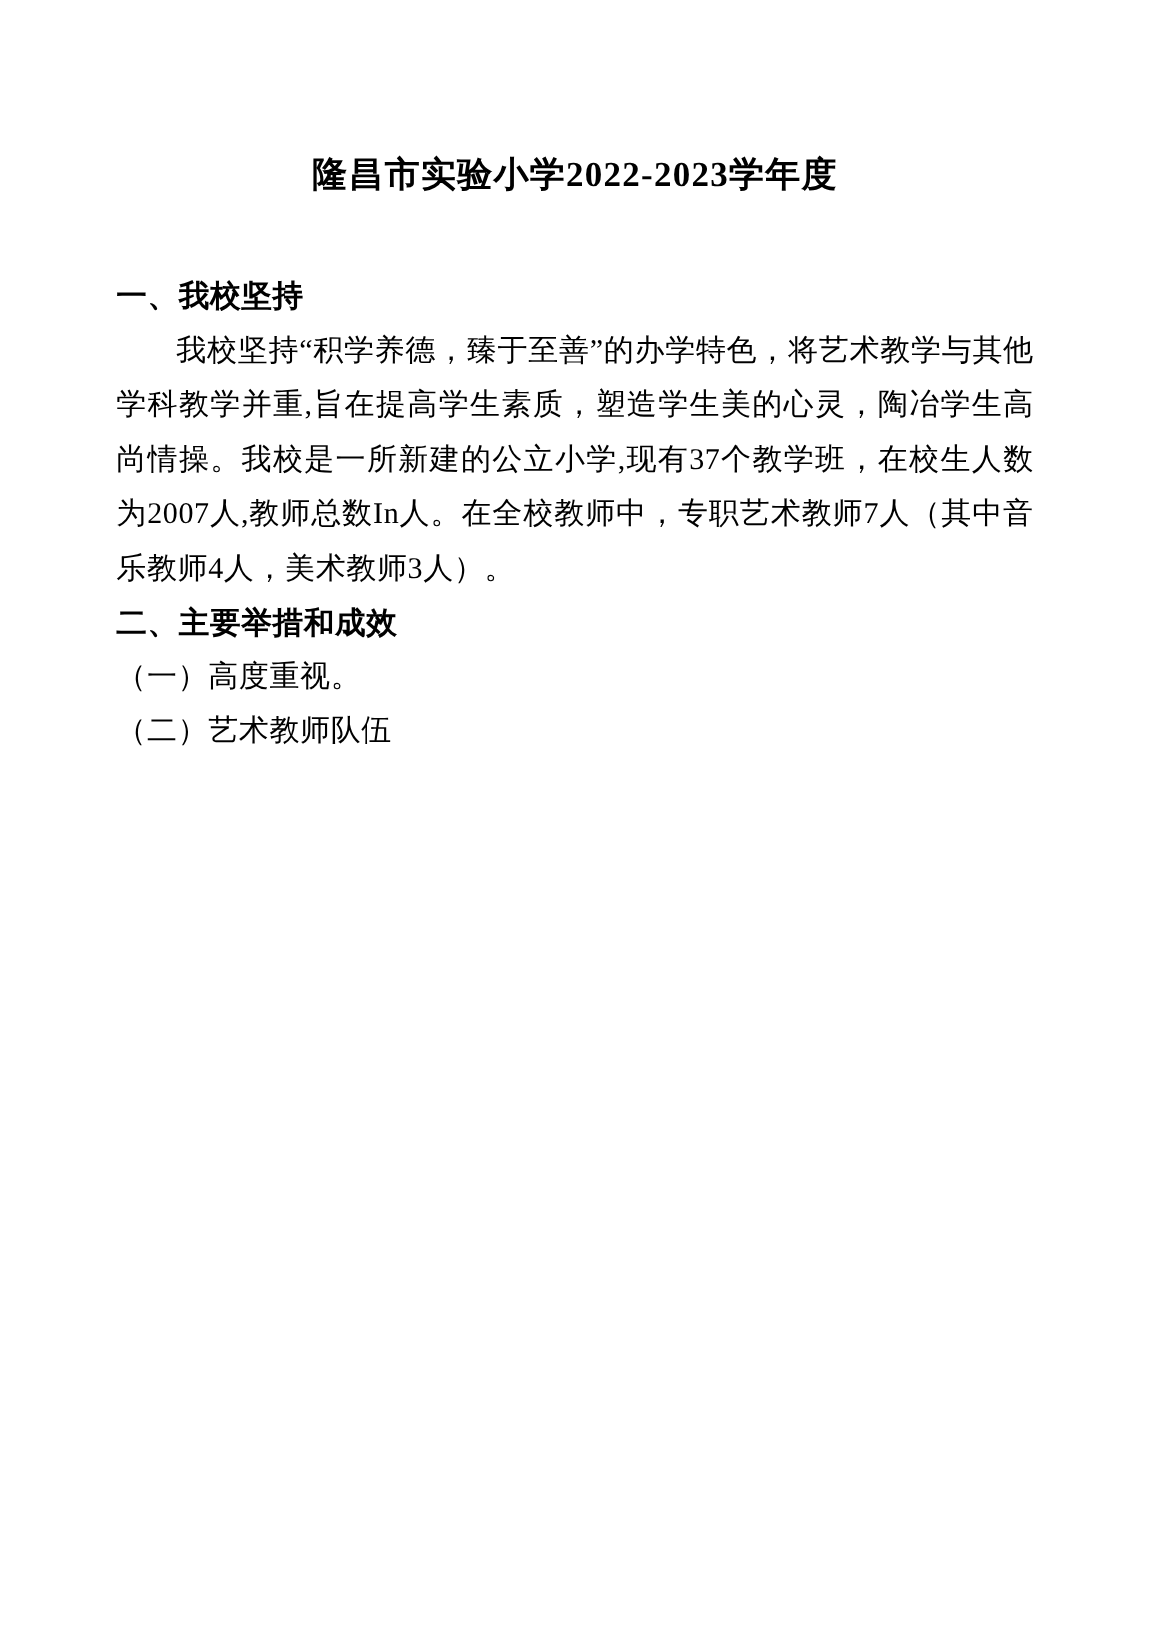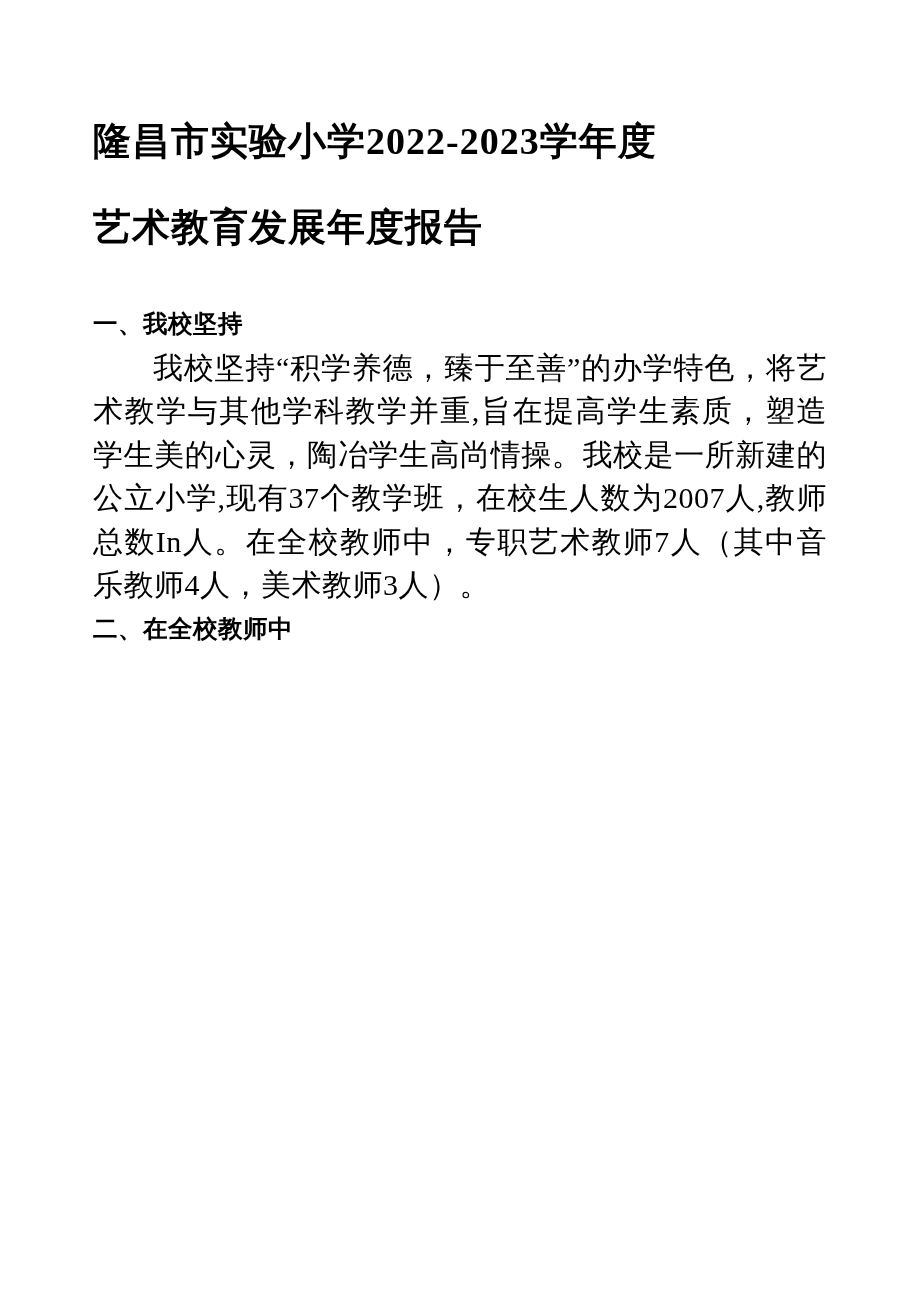--- a/index.html
+++ b/index.html
@@ -11,49 +11,50 @@
     color: #000000;
     overflow: hidden;
   }
   .page {
     width: 920px;
     height: 1301px;
     padding: 0 93px;
     background: #ffffff;
   }
   .title {
-    text-align: left;
+    text-align: center;
     font-weight: bold;
-    font-size: 38px;
+    font-size: 28px;
     line-height: 46px;
     letter-spacing: 1px;
   }
   .title-line1 { margin-top: 118px; }
   .title-line2 { margin-top: 40px; }
   .content { margin-top: 52px; }
   .heading {
     font-weight: bold;
     font-size: 24.5px;
     line-height: 43.5px;
     letter-spacing: 0.5px;
   }
   .para {
-    font-size: 30px;
+    font-size: 24px;
     line-height: 43.5px;
     text-align: justify;
     text-justify: inter-ideograph;
     letter-spacing: 0.5px;
   }
   .indent { text-indent: 2em; }
 </style>
 </head>
 <body>
 
 <div class="page">
   <div class="title title-line1">隆昌市实验小学2022-2023学年度</div>
-  <div class="title title-line2">艺术教育发展年度报告</div>
 
   <div class="content">
     <div class="heading">一、我校坚持</div>
     <div class="para indent">我校坚持“积学养德，臻于至善”的办学特色，将艺术教学与其他学科教学并重,旨在提高学生素质，塑造学生美的心灵，陶冶学生高尚情操。我校是一所新建的公立小学,现有37个教学班，在校生人数为2007人,教师总数In人。在全校教师中，专职艺术教师7人（其中音乐教师4人，美术教师3人）。</div>
-    <div class="heading">二、在全校教师中</div>
+    <div class="heading">二、主要举措和成效</div>
+    <div class="para">（一）高度重视。</div>
+    <div class="para">（二）艺术教师队伍</div>
   </div>
 </div>
 
 </body></html>

